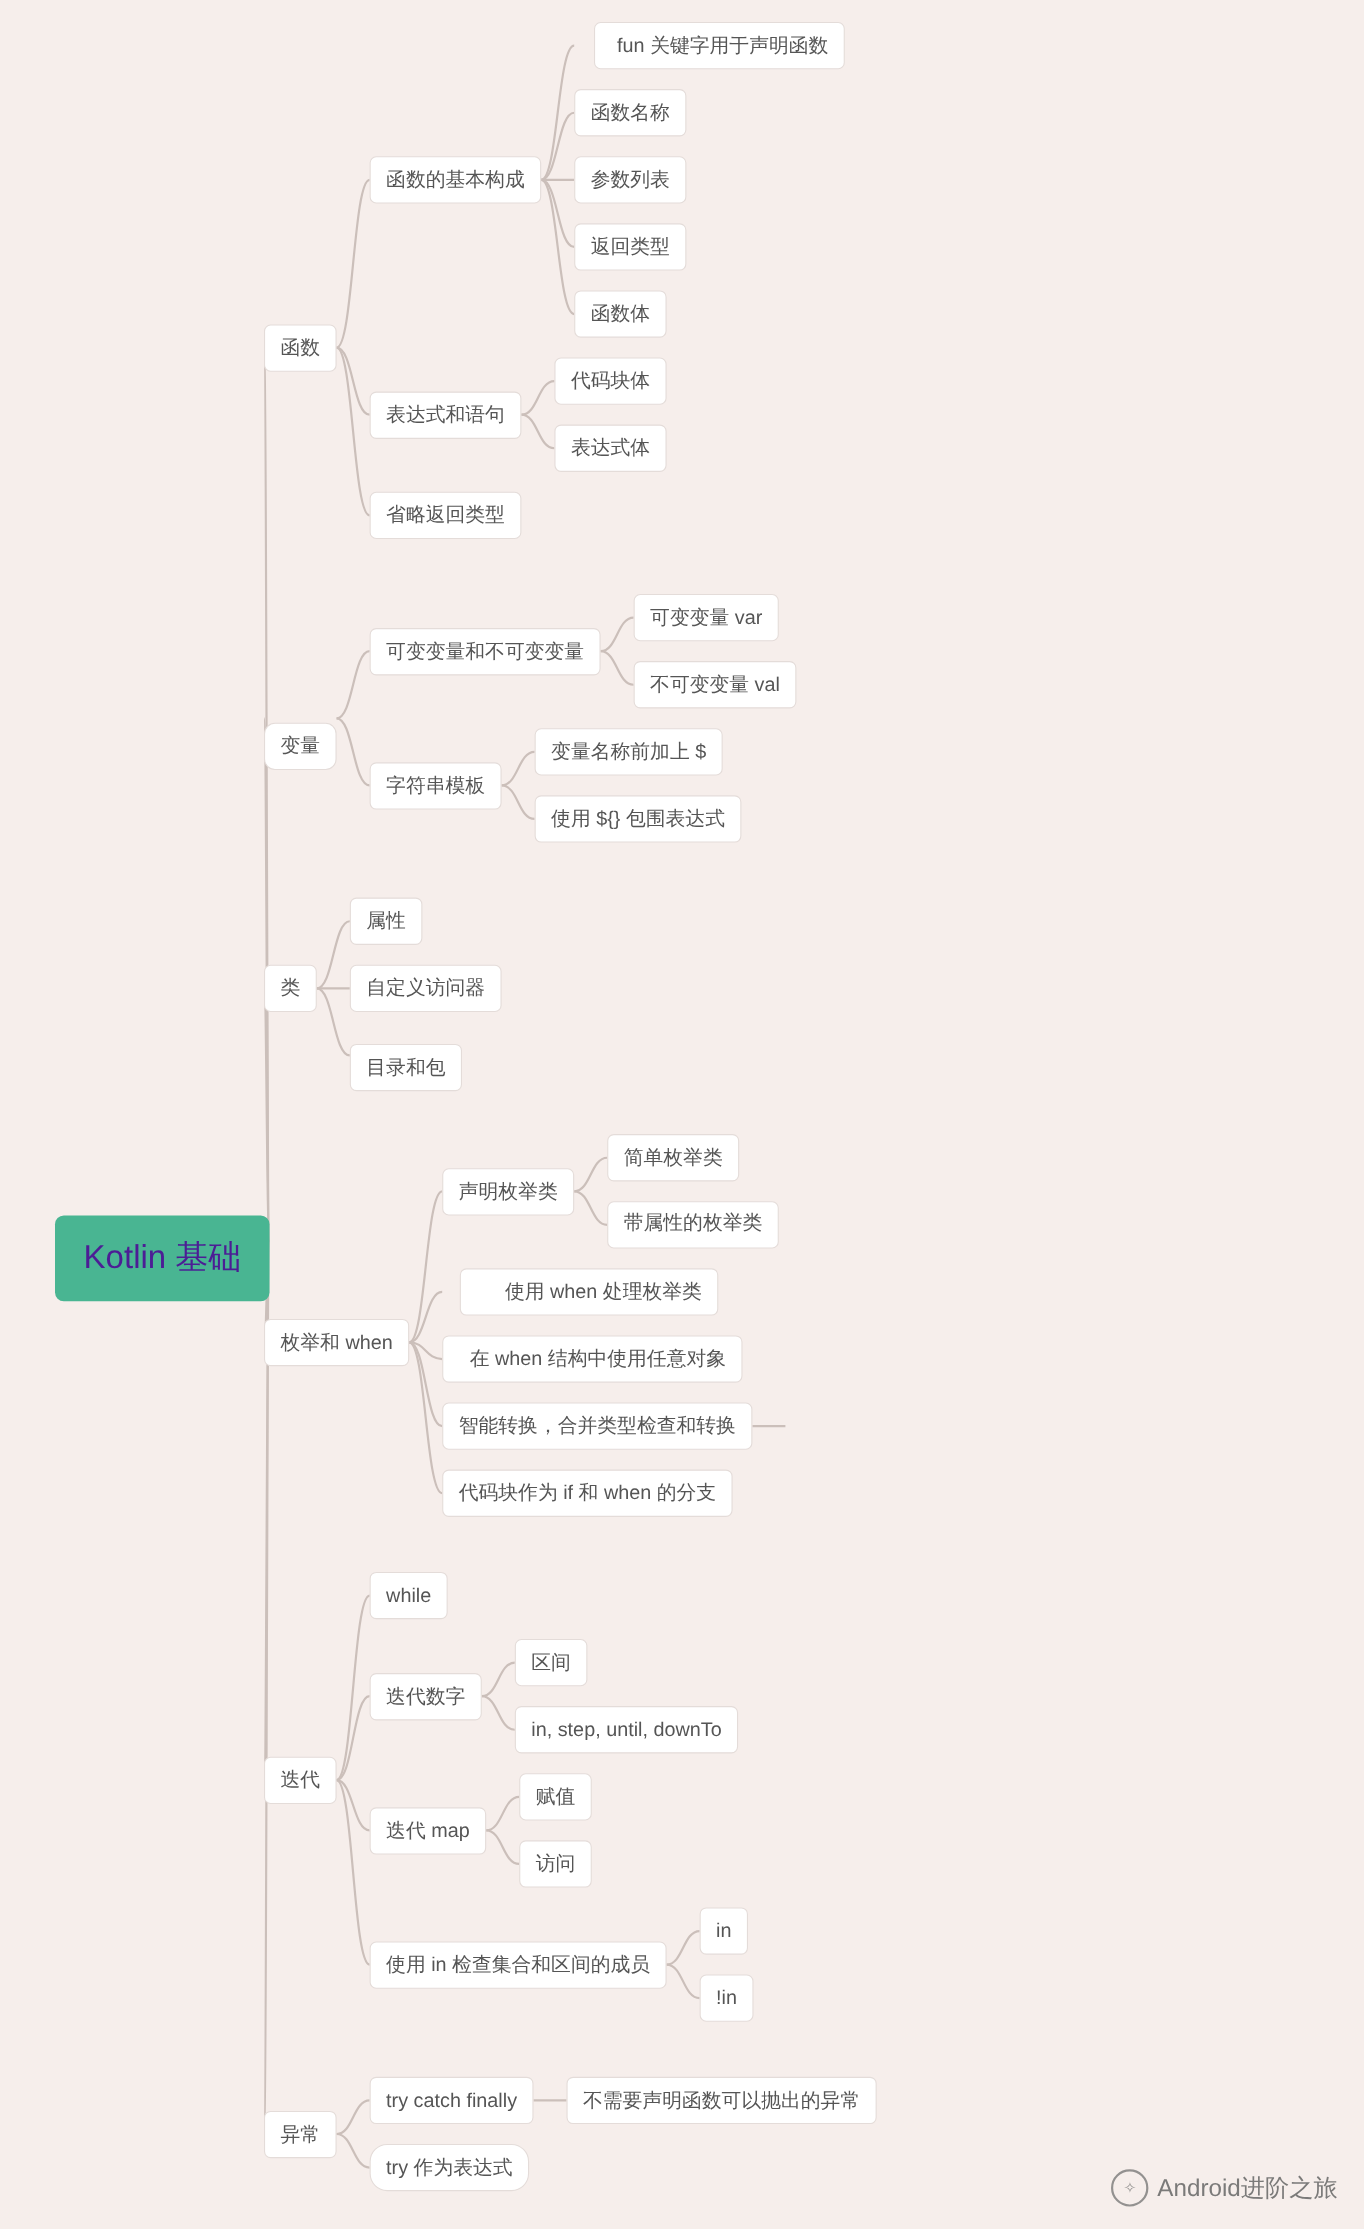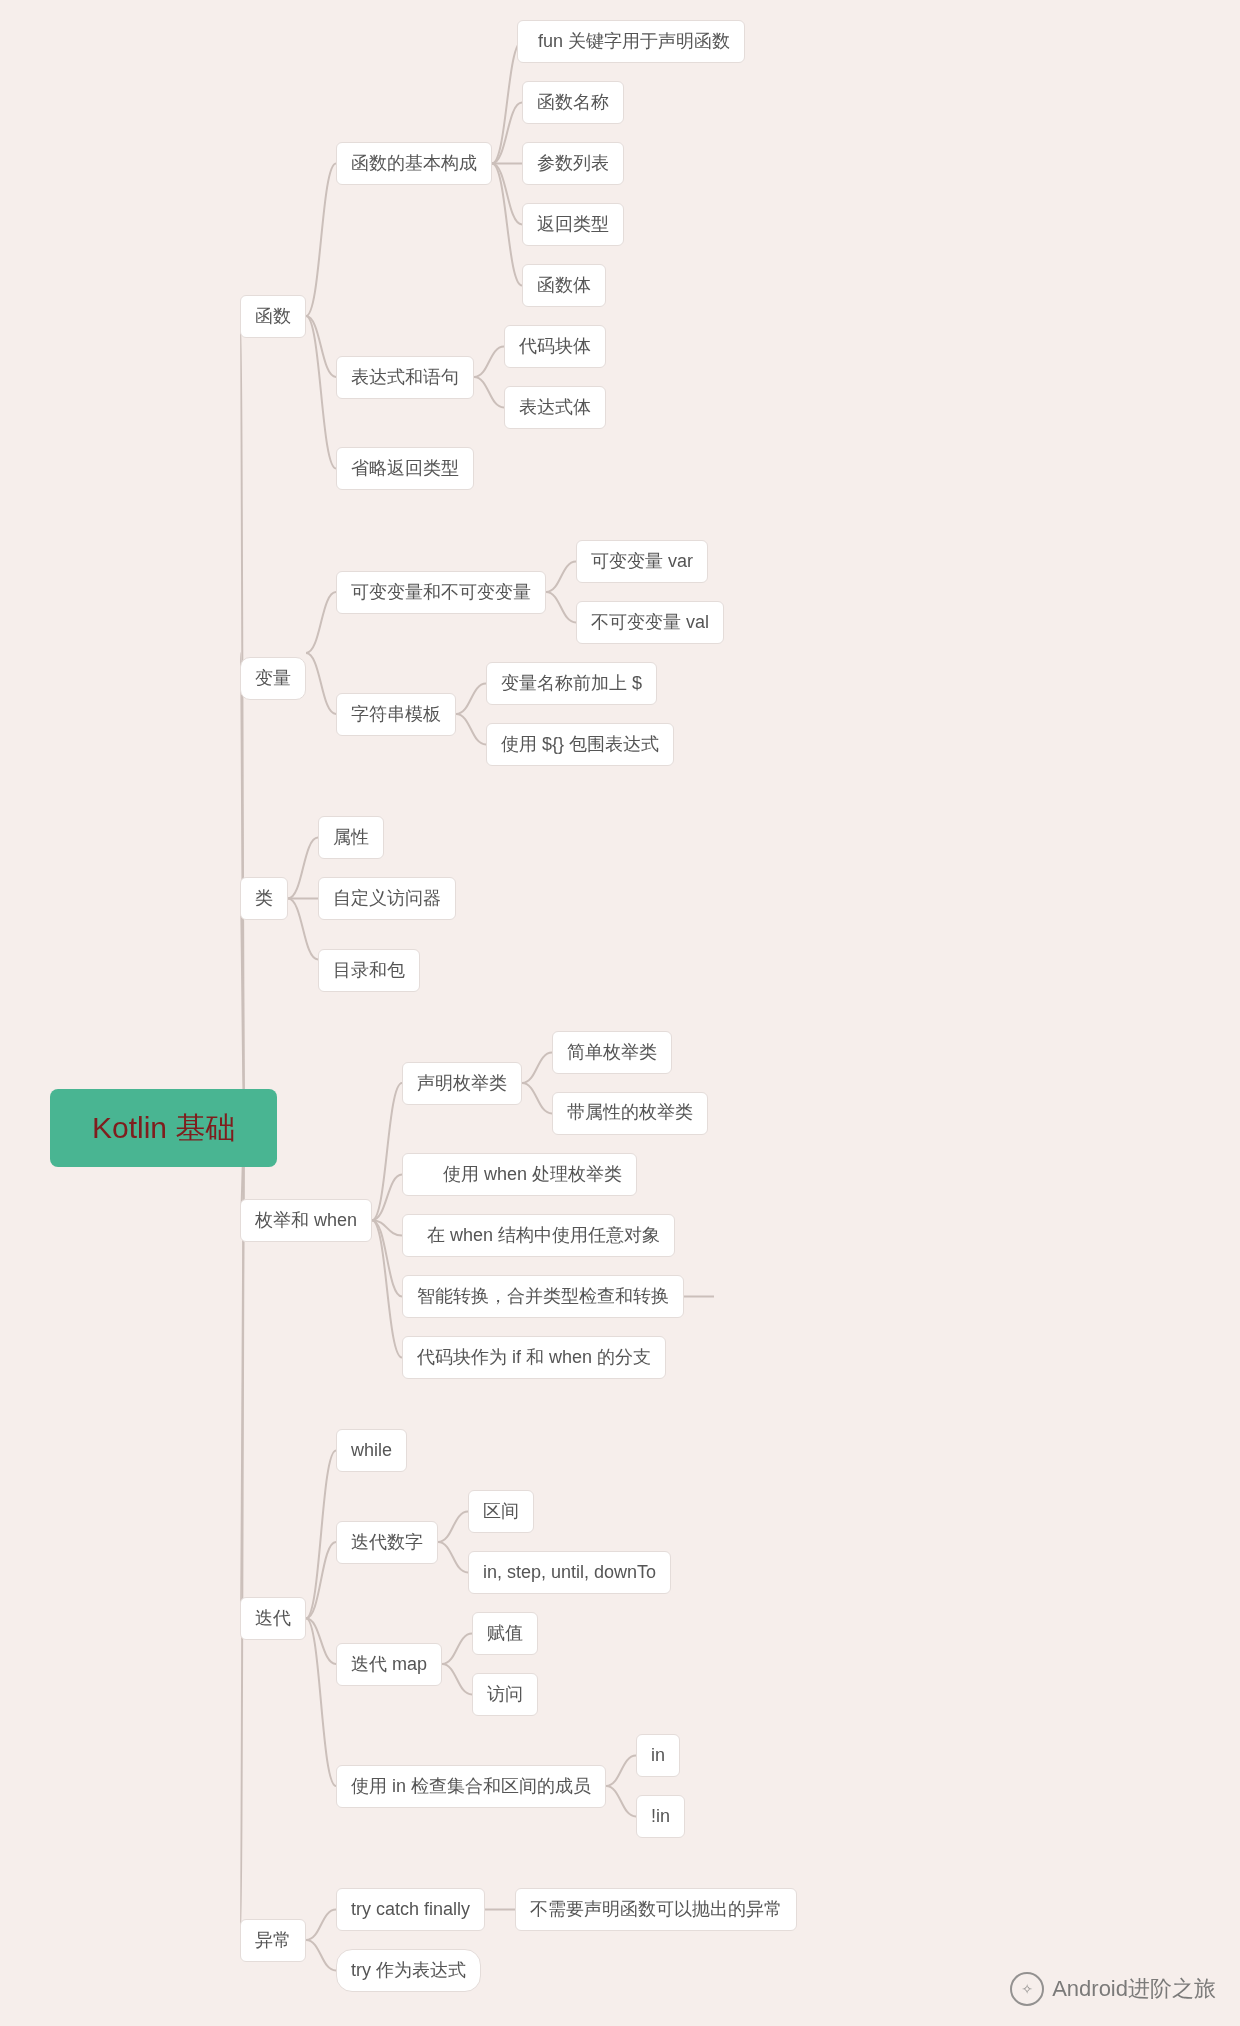--- a/index.html
+++ b/index.html
@@ -30,25 +30,26 @@
     box-sizing: border-box;
     background: #fff;
     border: 1px solid #e4dcd9;
     border-radius: 6px;
     padding: 8px 14px;
     white-space: nowrap;
     line-height: 1.4;
   }
   #root {
     background: #49b592;
-    color: #7f1d1d;
+    color: #4c1d95;
     border: none;
     font-size: 30px;
-    padding: 18px 42px;
+    padding: 18px 26px;
     border-radius: 8px;
+    margin-top: 16px;
   }
   .watermark {
     position: absolute;
     right: 24px;
     bottom: 20px;
     color: #666;
     opacity: 0.85;
     font-size: 22px;
     display: flex;
     align-items: center;
@@ -117,21 +118,21 @@
       <path d="M 485 1909.5 C 500 1909.5 500 1909.5 515 1909.5" fill="none" stroke="#cbbfba" stroke-width="2"></path>
       <path d="M 306 1940 C 321 1940 321 1970.5 336 1970.5" fill="none" stroke="#cbbfba" stroke-width="2"></path>
     </svg>
   <div class="watermark">
     <span class="wm-icon">✧</span>
     <span>Android进阶之旅</span>
   </div>
 <div class="node" id="root" style="left: 50px; top: 1089px;">Kotlin 基础</div>
     <div class="node" style="left: 240px; top: 294.5px;">函数</div>
     <div class="node" style="left: 336px; top: 142px;">函数的基本构成</div>
-    <div class="node" style="left: 517px; top: 20px; padding-left: 20px;">fun 关键字用于声明函数</div>
+    <div class="node" style="left: 540px; top: 20px; padding-left: 20px;">fun 关键字用于声明函数</div>
     <div class="node" style="left: 522px; top: 81px;">函数名称</div>
     <div class="node" style="left: 522px; top: 142px;">参数列表</div>
     <div class="node" style="left: 522px; top: 203px;">返回类型</div>
     <div class="node" style="left: 522px; top: 264px;">函数体</div>
     <div class="node" style="left: 336px; top: 355.5px;">表达式和语句</div>
     <div class="node" style="left: 504px; top: 325px;">代码块体</div>
     <div class="node" style="left: 504px; top: 386px;">表达式体</div>
     <div class="node" style="left: 336px; top: 447px;">省略返回类型</div>
     <div class="node" style="left: 240px; top: 657px; border-radius: 10px;">变量</div>
     <div class="node" style="left: 336px; top: 570.5px;">可变变量和不可变变量</div>
@@ -141,21 +142,21 @@
     <div class="node" style="left: 486px; top: 662px;">变量名称前加上 $</div>
     <div class="node" style="left: 486px; top: 723px;">使用 ${} 包围表达式</div>
     <div class="node" style="left: 240px; top: 877px;">类</div>
     <div class="node" style="left: 318px; top: 816px;">属性</div>
     <div class="node" style="left: 318px; top: 877px;">自定义访问器</div>
     <div class="node" style="left: 318px; top: 938px; margin-top: 11px;">目录和包</div>
     <div class="node" style="left: 240px; top: 1198.75px;">枚举和 when</div>
     <div class="node" style="left: 402px; top: 1061.5px;">声明枚举类</div>
     <div class="node" style="left: 552px; top: 1031px;">简单枚举类</div>
     <div class="node" style="left: 552px; top: 1092px; font-family: Liberation Mono, monospace;">带属性的枚举类</div>
-    <div class="node" style="left: 402px; top: 1153px; padding-left: 40px;">使用 when 处理枚举类</div>
+    <div class="node" style="left: 418px; top: 1153px; padding-left: 40px;">使用 when 处理枚举类</div>
     <div class="node" style="left: 402px; top: 1214px; padding-left: 24px;">在 when 结构中使用任意对象</div>
     <div class="node" style="left: 402px; top: 1275px;">智能转换，合并类型检查和转换</div>
     <div class="node" style="left: 402px; top: 1336px;">代码块作为 if 和 when 的分支</div>
     <div class="node" style="left: 240px; top: 1596.75px;">迭代</div>
     <div class="node" style="left: 336px; top: 1429px;">while</div>
     <div class="node" style="left: 336px; top: 1520.5px;">迭代数字</div>
     <div class="node" style="left: 468px; top: 1490px;">区间</div>
     <div class="node" style="left: 468px; top: 1551px;">in, step, until, downTo</div>
     <div class="node" style="left: 336px; top: 1642.5px;">迭代 map</div>
     <div class="node" style="left: 472px; top: 1612px;">赋值</div>

